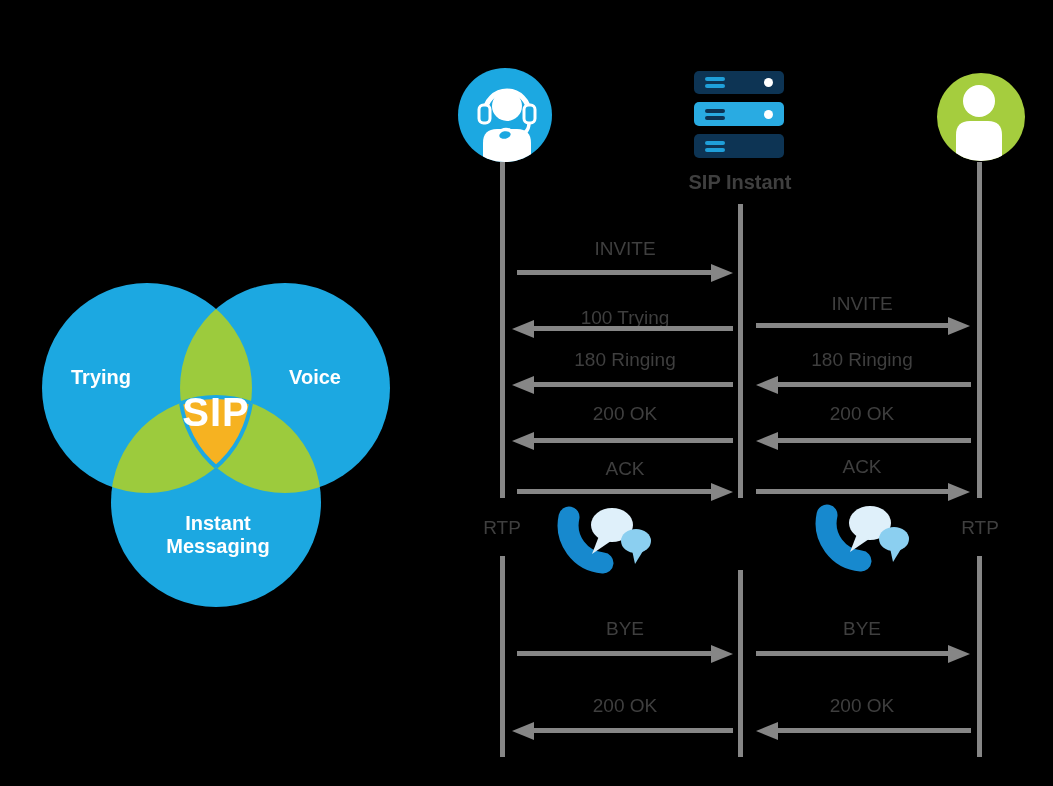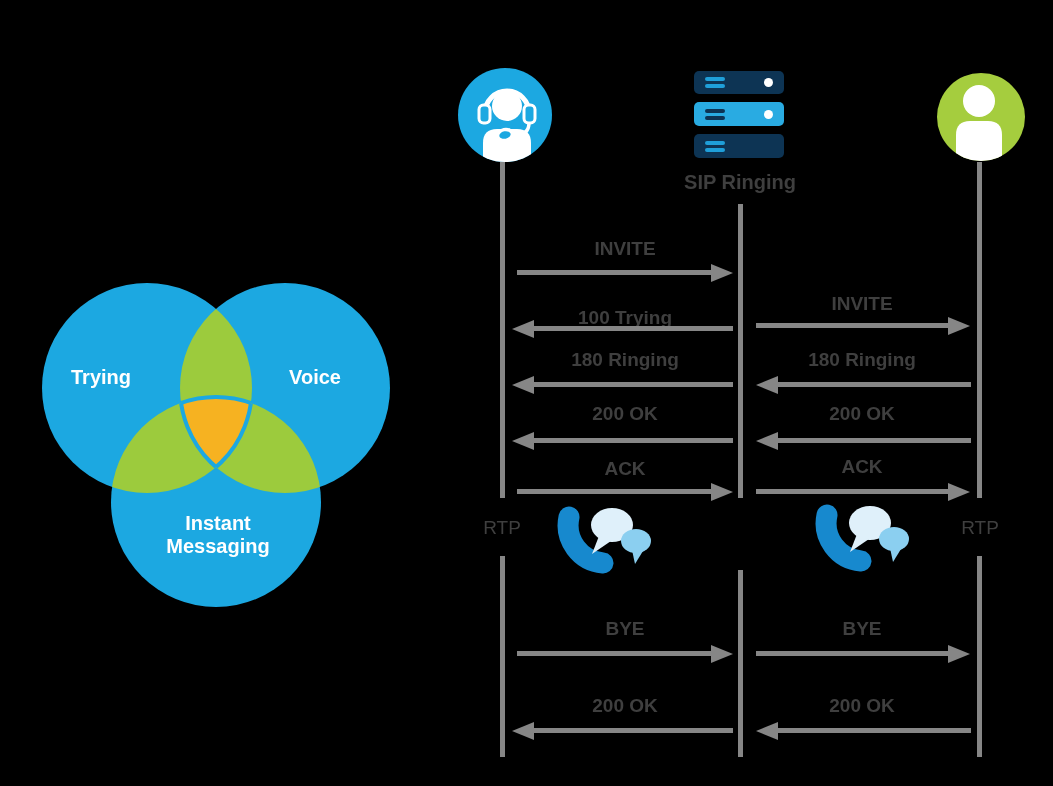--- a/index.html
+++ b/index.html
@@ -10,21 +10,21 @@
   .sip-label{position:absolute;color:#fff;font-weight:bold;font-size:40px;text-align:center;letter-spacing:1px;}
   
   .lifeline{position:absolute;width:5px;background:#868686;}
   
   .arrow{position:absolute;height:5px;background:#868686;}
   .arrow.right::after{content:"";position:absolute;right:-21px;top:-6.5px;width:0;height:0;
     border-top:9px solid transparent;border-bottom:9px solid transparent;border-left:22px solid #868686;}
   .arrow.left::before{content:"";position:absolute;left:-21px;top:-6.5px;width:0;height:0;
     border-top:9px solid transparent;border-bottom:9px solid transparent;border-right:22px solid #868686;}
   
-  .msg{position:absolute;width:220px;text-align:center;color:#3f3f3f;font-weight:bold;font-size:19px;}
+  .msg{position:absolute;width:220px;text-align:center;color:#3f3f3f;font-weight:normal;font-size:19px;}
   .msg.left-col{left:515px;}
   .msg.right-col{left:752px;}
   .rtp{position:absolute;width:80px;text-align:center;color:#3f3f3f;font-weight:normal;font-size:19px;top:517px;}
   .server-label{position:absolute;left:655px;top:171px;width:170px;text-align:center;
     color:#3f3f3f;font-weight:bold;font-size:20px;}
   
   .avatar{position:absolute;border-radius:50%;overflow:hidden;}
   .server{position:absolute;left:694px;top:71px;width:90px;height:87px;}
   .srv-row{position:absolute;left:0;width:90px;border-radius:5px;}
   .srv-line{position:absolute;left:11px;width:20px;height:4px;border-radius:2px;}
@@ -77,20 +77,21 @@
       </g>
     <g clip-path="url(#cA)">
         <g clip-path="url(#cB)">
       <circle cx="181" cy="226" r="105" fill="none" stroke="#1CA8E1" stroke-width="4"></circle>
         </g>
       </g>
   </svg>
   <div class="venn-label" style="left:48px;top:366px;width:106px;">Trying</div>
   <div class="venn-label" style="left:262px;top:366px;width:106px;text-align:center;">Voice</div>
   <div class="venn-label" style="left:140px;top:512px;width:156px;">Instant Messaging</div>
+  <div class="sip-label" style="left:164px;top:390px;width:104px;">SIP</div>
 
   <div class="avatar" style="left:458px;top:68px;width:94px;height:94px;background:#1CA8E1;">
     <svg width="94" height="94" viewBox="0 0 94 94">
       <circle cx="49" cy="38" r="15" fill="#fff"></circle>
       <path d="M25,94 L25,75 Q25,61 39,61 L59,61 Q73,61 73,75 L73,94 Z" fill="#fff"></path>
       <path d="M27,45 A22,22 0 0 1 71,45" stroke="#fff" stroke-width="5" fill="none" stroke-linecap="round"></path>
       <rect x="21" y="37" width="11" height="18" rx="4.5" fill="#1CA8E1" stroke="#fff" stroke-width="3"></rect>
       <rect x="66" y="37" width="11" height="18" rx="4.5" fill="#1CA8E1" stroke="#fff" stroke-width="3"></rect>
       <path d="M71,55 Q71,68 54,68" stroke="#fff" stroke-width="3.5" fill="none"></path>
       <ellipse cx="47" cy="67" rx="7.5" ry="5.5" fill="#1CA8E1" stroke="#fff" stroke-width="3.5" transform="rotate(-12 47 67)"></ellipse>
@@ -106,21 +107,21 @@
     <div class="srv-row" style="top:31px;height:24px;background:#29ABE2;">
       <div class="srv-line" style="top:7px;background:#0D3454;"></div>
       <div class="srv-line" style="top:14px;background:#0D3454;"></div>
       <div class="srv-dot" style="top:7.5px;"></div>
     </div>
     <div class="srv-row" style="top:63px;height:24px;background:#0D3454;">
       <div class="srv-line" style="top:7px;background:#1F9FD9;"></div>
       <div class="srv-line" style="top:14px;background:#1F9FD9;"></div>
     </div>
   </div>
-  <div class="server-label">SIP Ringing</div>
+  <div class="server-label">SIP Instant</div>
 
   <div class="avatar" style="left:937px;top:73px;width:88px;height:88px;background:#A5CD3E;">
     <svg width="88" height="88" viewBox="0 0 88 88">
       <circle cx="42" cy="28" r="16" fill="#fff"></circle>
       <path d="M19,88 L19,62 Q19,48 33,48 L51,48 Q65,48 65,62 L65,88 Z" fill="#fff"></path>
     </svg>
   </div>
 
   <div class="lifeline" style="left:500px;top:162px;height:336px;"></div>
   <div class="lifeline" style="left:500px;top:556px;height:201px;"></div>

